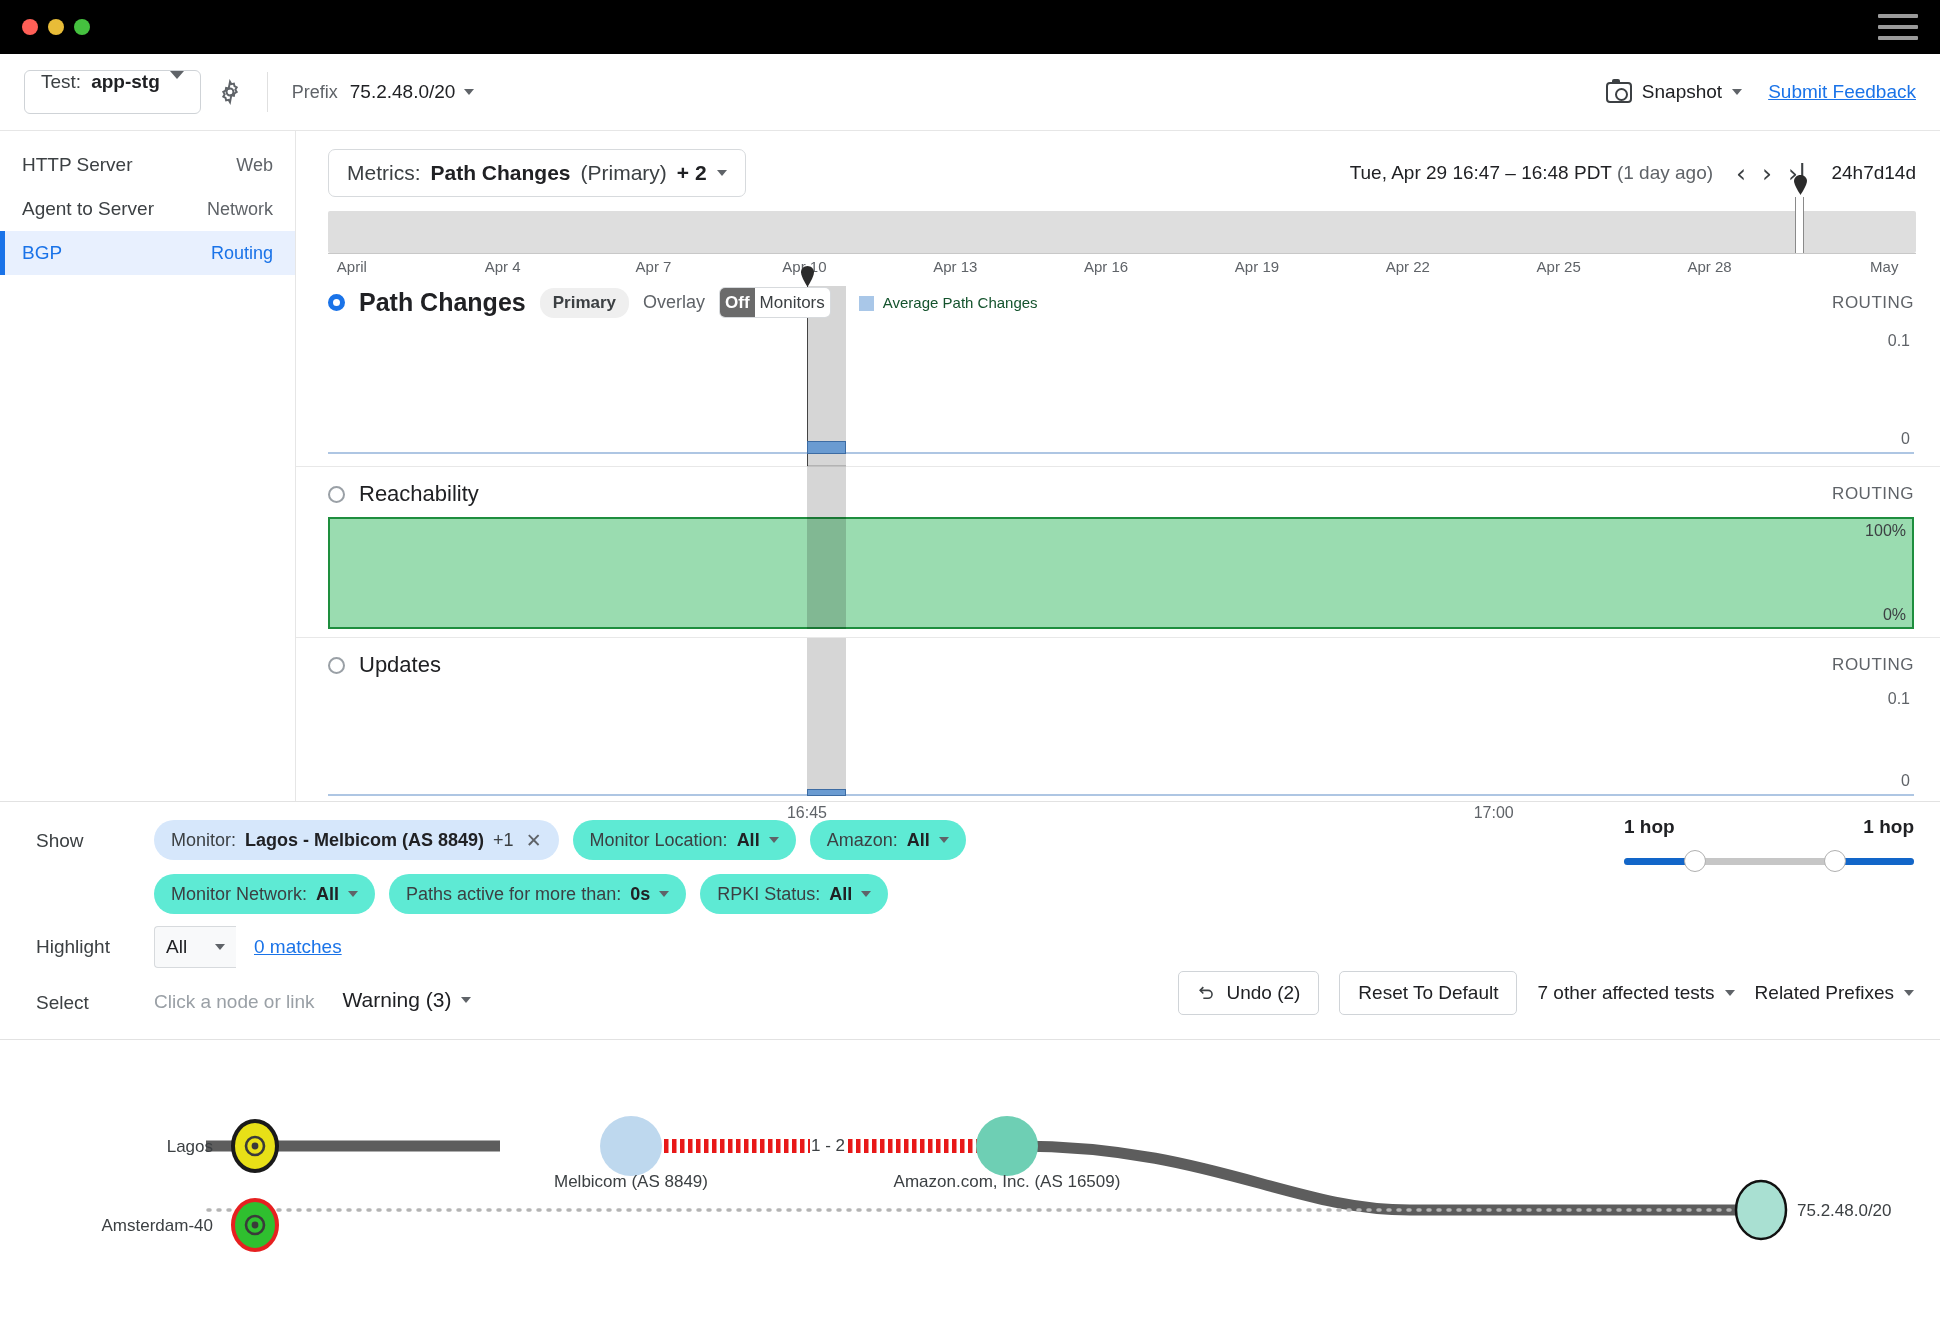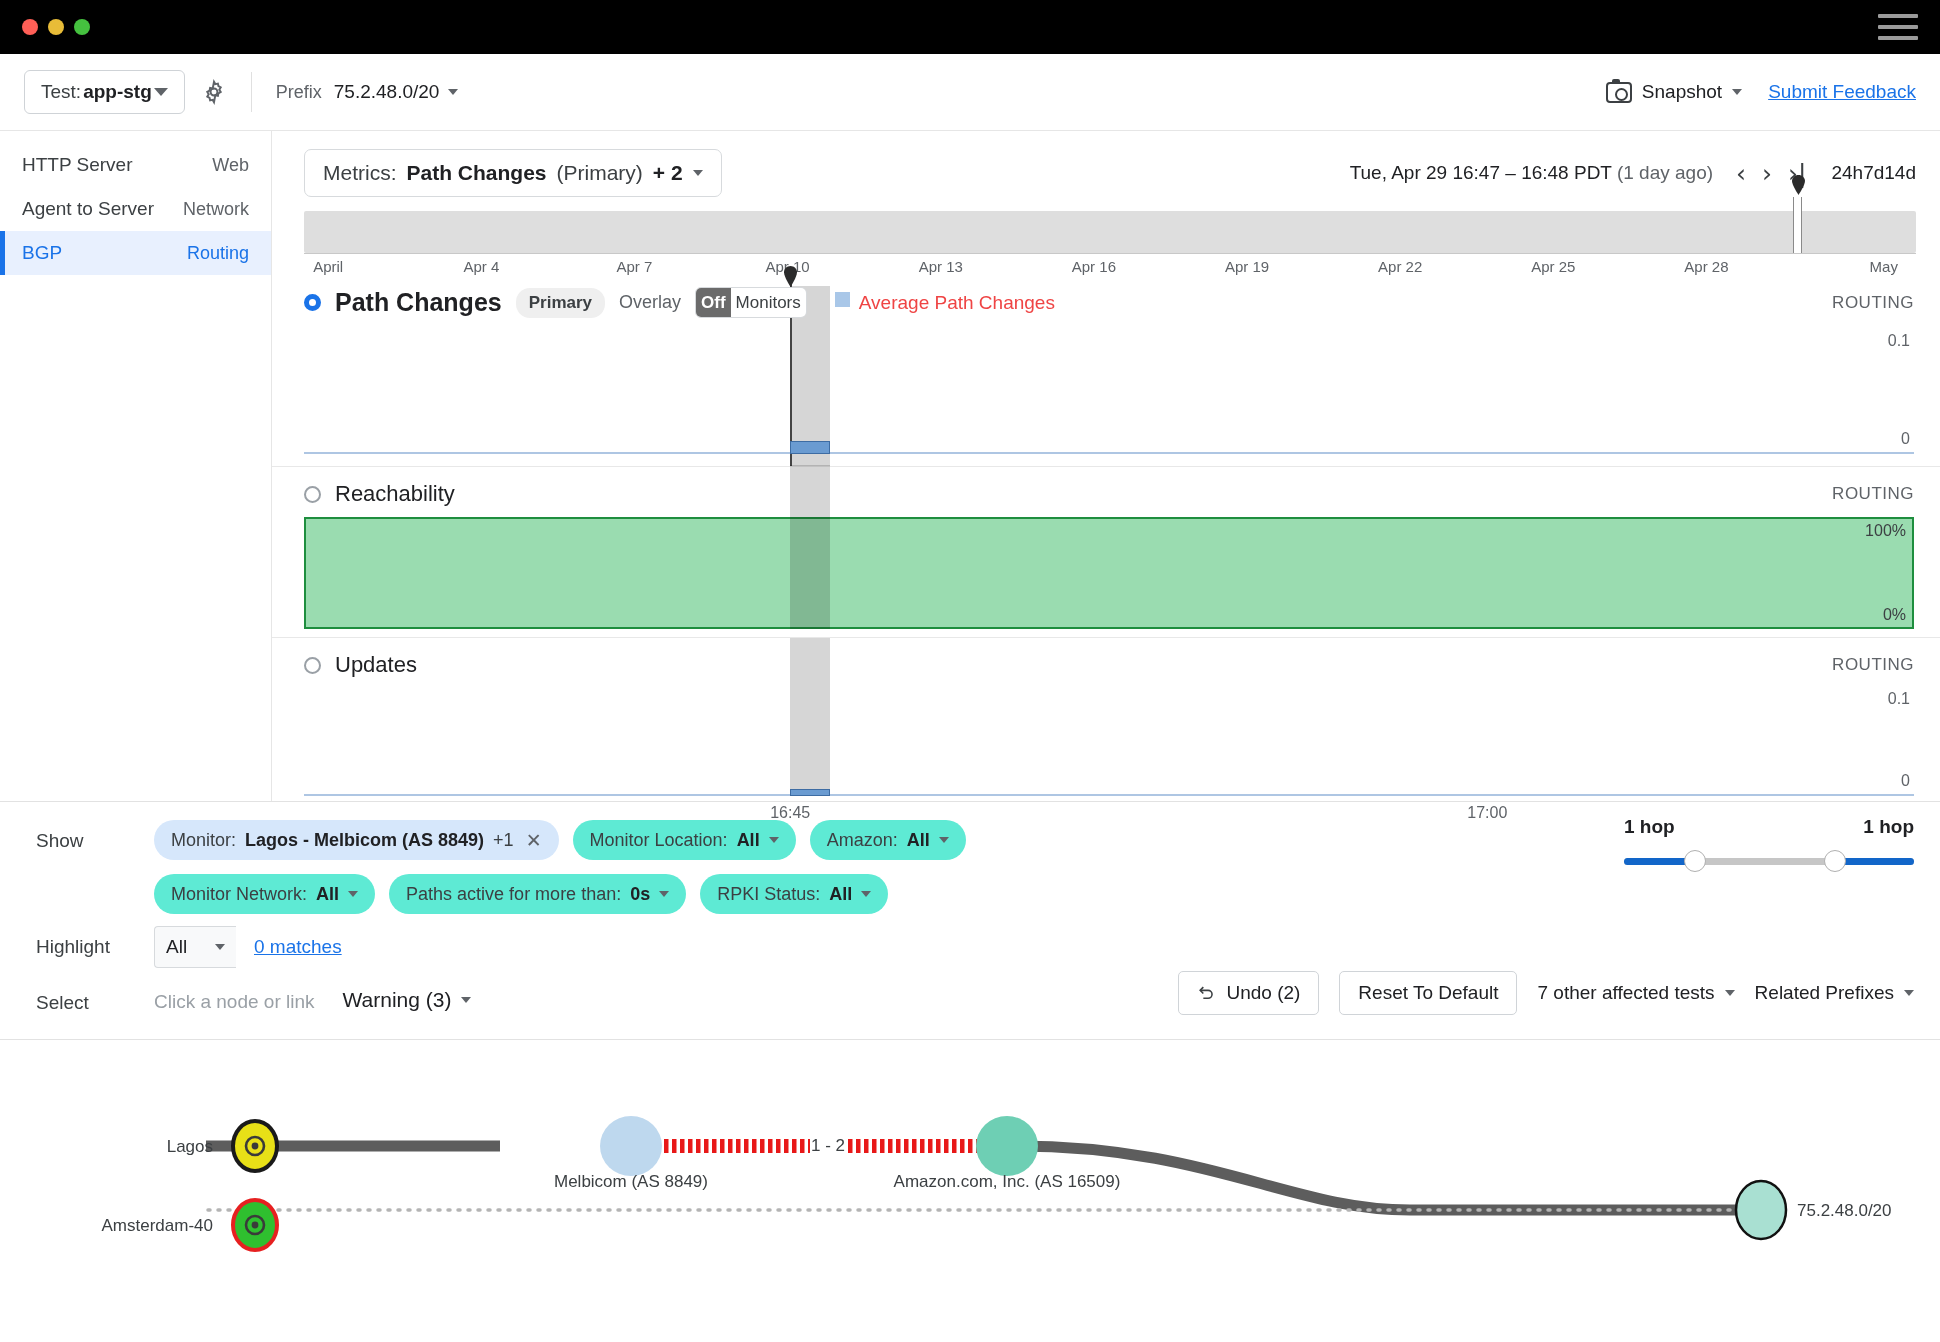--- a/index.html
+++ b/index.html
@@ -26,42 +26,42 @@
     display: flex; flex-direction: column; justify-content: space-between; }
   .hamburger i { display: block; height: 4px; background: #9a9a9a; border-radius: 1px; }
 
   
   .toolbar {
     height: 77px; background: #ffffff; border-bottom: 1px solid #e6e6e6;
     display: flex; align-items: center; padding: 0 24px; position: relative;
   }
   .test-select {
     border: 1px solid #cfd3d7; border-radius: 6px; height: 44px;
-    display: flex; align-items: center; gap: 2px; padding: 0 16px;
+    display: flex; gap: 10px; padding: 0 16px;
     font-size: 19px; color: #3c4043; background: #fff; cursor: pointer;
   }
   .test-select .val { font-weight: bold; color: #202124; }
   .caret { width: 0; height: 0; border-left: 7px solid transparent;
     border-right: 7px solid transparent; border-top: 8px solid #5f6368; }
   .caret.sm { border-left-width: 5px; border-right-width: 5px; border-top-width: 6px; }
   .gear { margin-left: 16px; width: 26px; height: 26px; cursor: pointer; color: #5f6368; }
   .divider-v { width: 1px; height: 40px; background: #e0e0e0; margin: 0 24px; }
   .prefix-label { font-size: 18px; color: #5f6368; margin-right: 12px; }
   .prefix-val { font-size: 19px; color: #202124; display: flex; align-items: center; gap: 9px; cursor: pointer; }
   .tb-right { margin-left: auto; display: flex; align-items: center; gap: 26px; }
   .snapshot { display: flex; align-items: center; gap: 10px; font-size: 19px; color: #202124; cursor: pointer; }
   .cam { width: 26px; height: 21px; border: 2.4px solid #3c4043; border-radius: 4px; position: relative; }
   .cam:before { content:""; position:absolute; left:7px; top:4px; width:9px; height:9px;
     border: 2.2px solid #3c4043; border-radius: 50%; }
   .cam:after { content:""; position:absolute; left:4px; top:-5px; width:8px; height:4px; background:#3c4043; border-radius:2px 2px 0 0;}
   .feedback { font-size: 19px; color: #1a73e8; text-decoration: underline; cursor: pointer; }
 
   
   .body-wrap { display: flex; height: 670px; }
-  .sidebar { width: 272px; border-right: 1px solid #e6e6e6; background: #fff; padding-top: 12px; }
+  .sidebar { width: 296px; border-right: 1px solid #e6e6e6; background: #fff; padding-top: 12px; }
   .side-item {
     height: 44px; display: flex; align-items: center; justify-content: space-between;
     padding: 0 22px 0 22px; font-size: 19px; color: #3c4043; cursor: pointer; position: relative;
   }
   .side-item .cat { color: #5f6368; font-size: 18px; }
   .side-item.active { background: #e8f0fe; color: #1a73e8; }
   .side-item.active .cat { color: #1a73e8; }
   .side-item.active:before { content:""; position:absolute; left:0; top:0; bottom:0; width:5px; background:#1a73e8; }
 
   
@@ -96,21 +96,21 @@
   .metric-head { display: flex; align-items: center; gap: 14px; padding: 14px 0 10px 32px; position: relative; z-index: 4; }
   .radio { width: 17px; height: 17px; border-radius: 50%; border: 2px solid #9aa0a6; background: #fff; flex: none; }
   .radio.on { border: 5px solid #1a73e8; }
   .mtitle { font-size: 25px; font-weight: bold; color: #202124; }
   .mtitle.plain { font-size: 22px; font-weight: normal; }
   .pill { background: #efefef; border-radius: 14px; font-size: 17px; font-weight: bold; color: #3c4043; padding: 5px 13px; }
   .overlay-lbl { font-size: 18px; color: #5f6368; }
   .seg { display: inline-flex; border: 1px solid #d7dadd; border-radius: 6px; overflow: hidden; height: 31px; }
   .seg div { font-size: 17px; padding: 0 5px; display: flex; align-items: center; cursor: pointer; background: #fff; color: #3c4043; }
   .seg div.on { background: #6b6b6b; color: #fff; font-weight: bold; }
-  .legend { display: flex; align-items: flex-start; gap: 9px; font-size: 19px; color: #ef4444; margin-left: 14px; }
+  .legend { display: flex; align-items: flex-end; gap: 9px; font-size: 15px; color: #14532d; margin-left: 14px; }
   .sw { width: 15px; height: 15px; background: #a9c7e8; }
   .routing-tag { position: absolute; right: 26px; font-size: 17px; color: #5f6368; letter-spacing: .5px; }
 
   .plot { position: relative; margin-left: 32px; margin-right: 26px; }
   .axlbl { position: absolute; right: 4px; font-size: 16px; color: #5f6368; }
   .bar-blue { position: absolute; background: #6a9bd1; border: 1.5px solid #3d6ca3; }
   .playhead-col { position: absolute; top: 0; bottom: 0; background: rgba(0,0,0,0.16); }
   .playhead-line { position: absolute; width: 1.5px; background: #444; top: 0; }
   .pin { position: absolute; width: 17px; height: 21px; }
   .zeroline { position: absolute; left: 0; right: 0; height: 2px; background: #aec6e3; }

